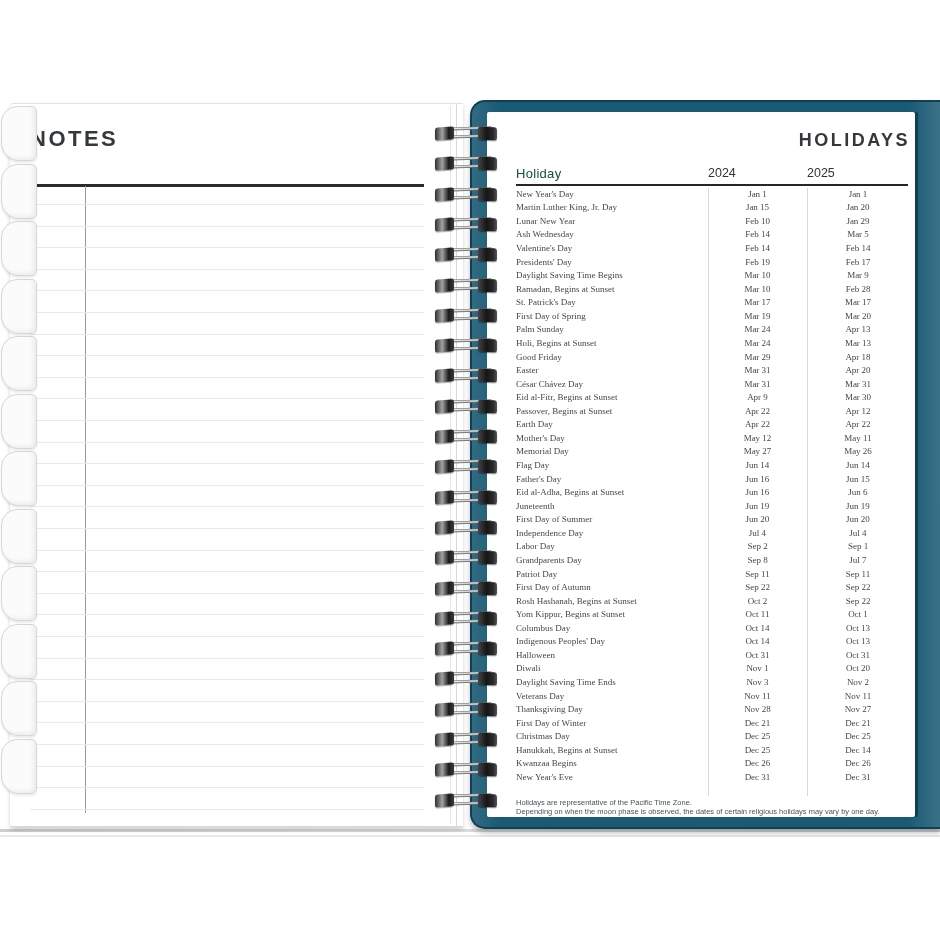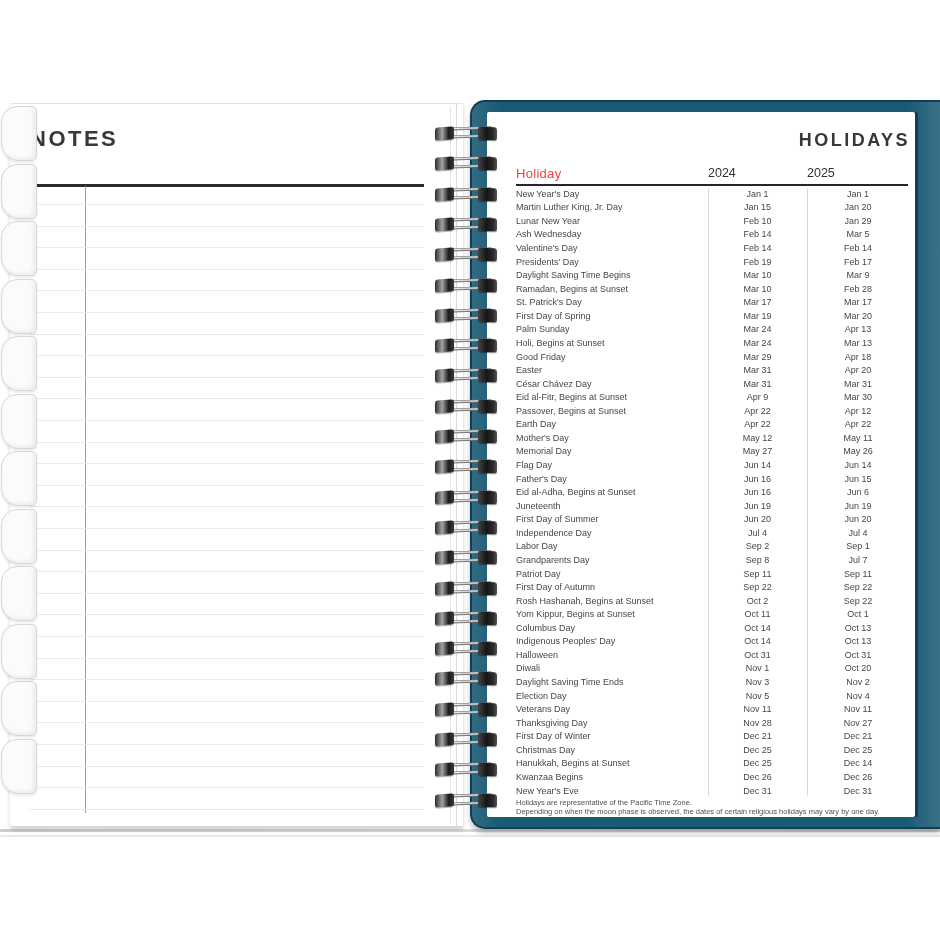--- a/index.html
+++ b/index.html
@@ -38,26 +38,26 @@
   .right-cover .sheen { position:absolute; inset:0; border-radius:13px 0 0 13px;
                background:linear-gradient(90deg, rgba(255,255,255,.10) 0%, rgba(0,0,0,0) 6%,
                           rgba(0,0,0,0) 93%, rgba(255,255,255,.14) 100%); }
   .right-paper { position:absolute; left:15px; top:10px; width:428px; height:705px;
                background:#fff; border-radius:2px;
                box-shadow:3px 0 0 #123codein; box-shadow:3px 0 0 #123e55; }
   .holidays-title { position:absolute; right:5px; top:18px; font-size:18px; font-weight:600;
                letter-spacing:2.5px; color:#34383c; }
   .tbl-header { position:absolute; left:0; top:54px; width:422px; display:grid;
                grid-template-columns:221px 99px 102px; }
-  .tbl-header .h-name { padding-left:29px; font-size:13px; color:#ef4444; letter-spacing:.3px; }
+  .tbl-header .h-name { padding-left:29px; font-size:13px; color:#14532d; letter-spacing:.3px; }
   .tbl-header .h-year { text-align:left; font-size:12.5px; color:#2e3338; }
   .tbl-rule { position:absolute; left:29px; top:72px; width:392px; height:2px; background:#26262a; }
   .col-sep { position:absolute; top:76px; width:1px; height:608px; background:#d9d9d9; }
   .col-sep.s1 { left:221px; } .col-sep.s2 { left:320px; }
-  .rows { position:absolute; left:0; top:75px; width:422px; }
+  .rows { position:absolute; left:0; top:75px; width:422px;font-family:Liberation Serif, serif; }
   .h-row { display:grid; grid-template-columns:221px 99px 102px; height:13.57px;
                align-items:center; }
   .h-row .cell-name { padding-left:29px; font-size:9px; color:#42484f; white-space:nowrap; }
   .h-row .cell-date { text-align:center; font-size:9px; color:#42484f; }
   .footnote { position:absolute; left:29px; top:686px; font-size:7.5px; line-height:9px;
                color:#4c5257; }
 
   
   .coil { position:absolute; left:435px; width:62px; height:15px; z-index:6; }
   .coil .wire { position:absolute; left:5px; right:5px; height:3px; border-radius:2px;
@@ -327,25 +327,20 @@
             <div class="cell-name">Diwali</div>
             <div class="cell-date">Nov 1</div>
             <div class="cell-date">Oct 20</div>
           </div>
           <div class="h-row">
             <div class="cell-name">Daylight Saving Time Ends</div>
             <div class="cell-date">Nov 3</div>
             <div class="cell-date">Nov 2</div>
           </div>
           <div class="h-row">
-            <div class="cell-name">Election Day</div>
-            <div class="cell-date">Nov 5</div>
-            <div class="cell-date">Nov 4</div>
-          </div>
-          <div class="h-row">
             <div class="cell-name">Veterans Day</div>
             <div class="cell-date">Nov 11</div>
             <div class="cell-date">Nov 11</div>
           </div>
           <div class="h-row">
             <div class="cell-name">Thanksgiving Day</div>
             <div class="cell-date">Nov 28</div>
             <div class="cell-date">Nov 27</div>
           </div>
           <div class="h-row">

